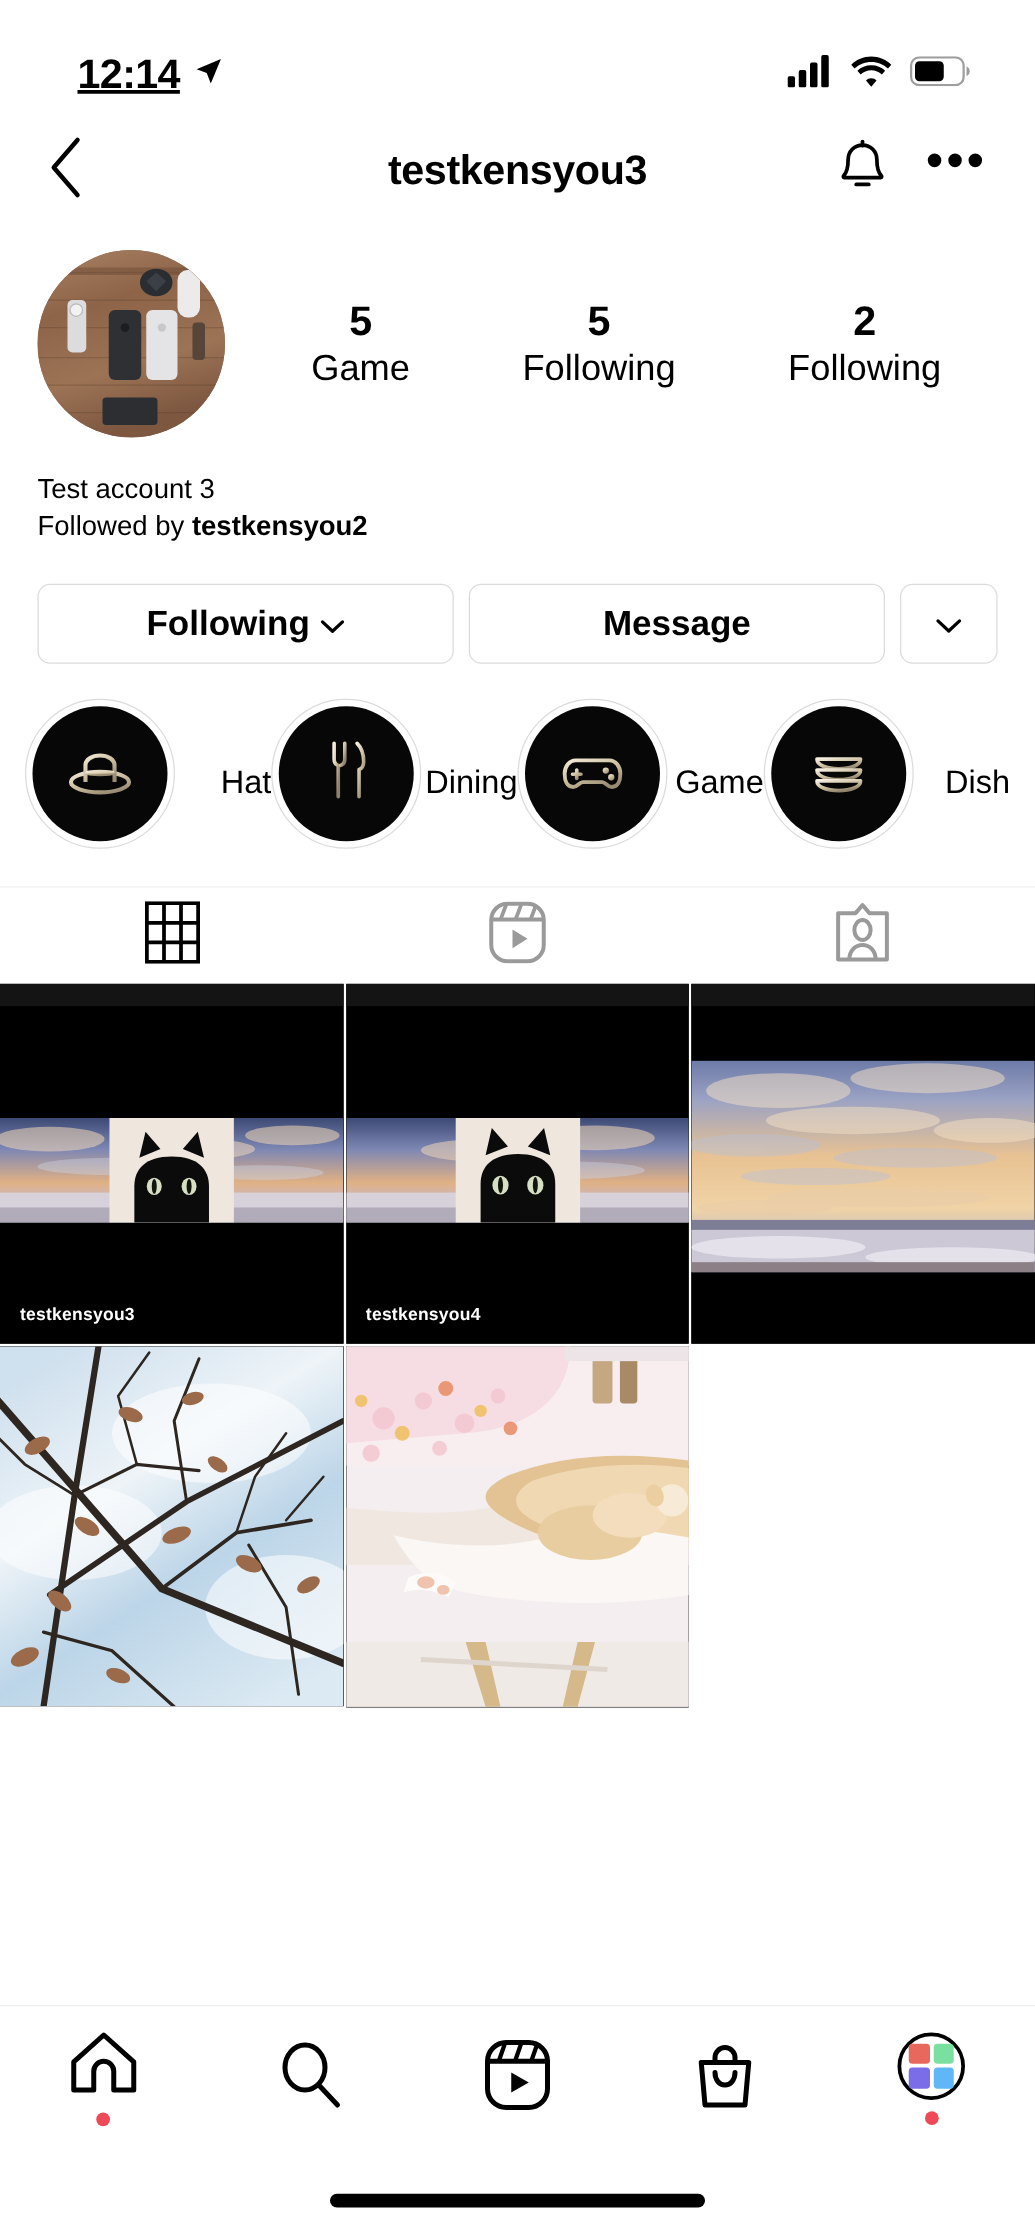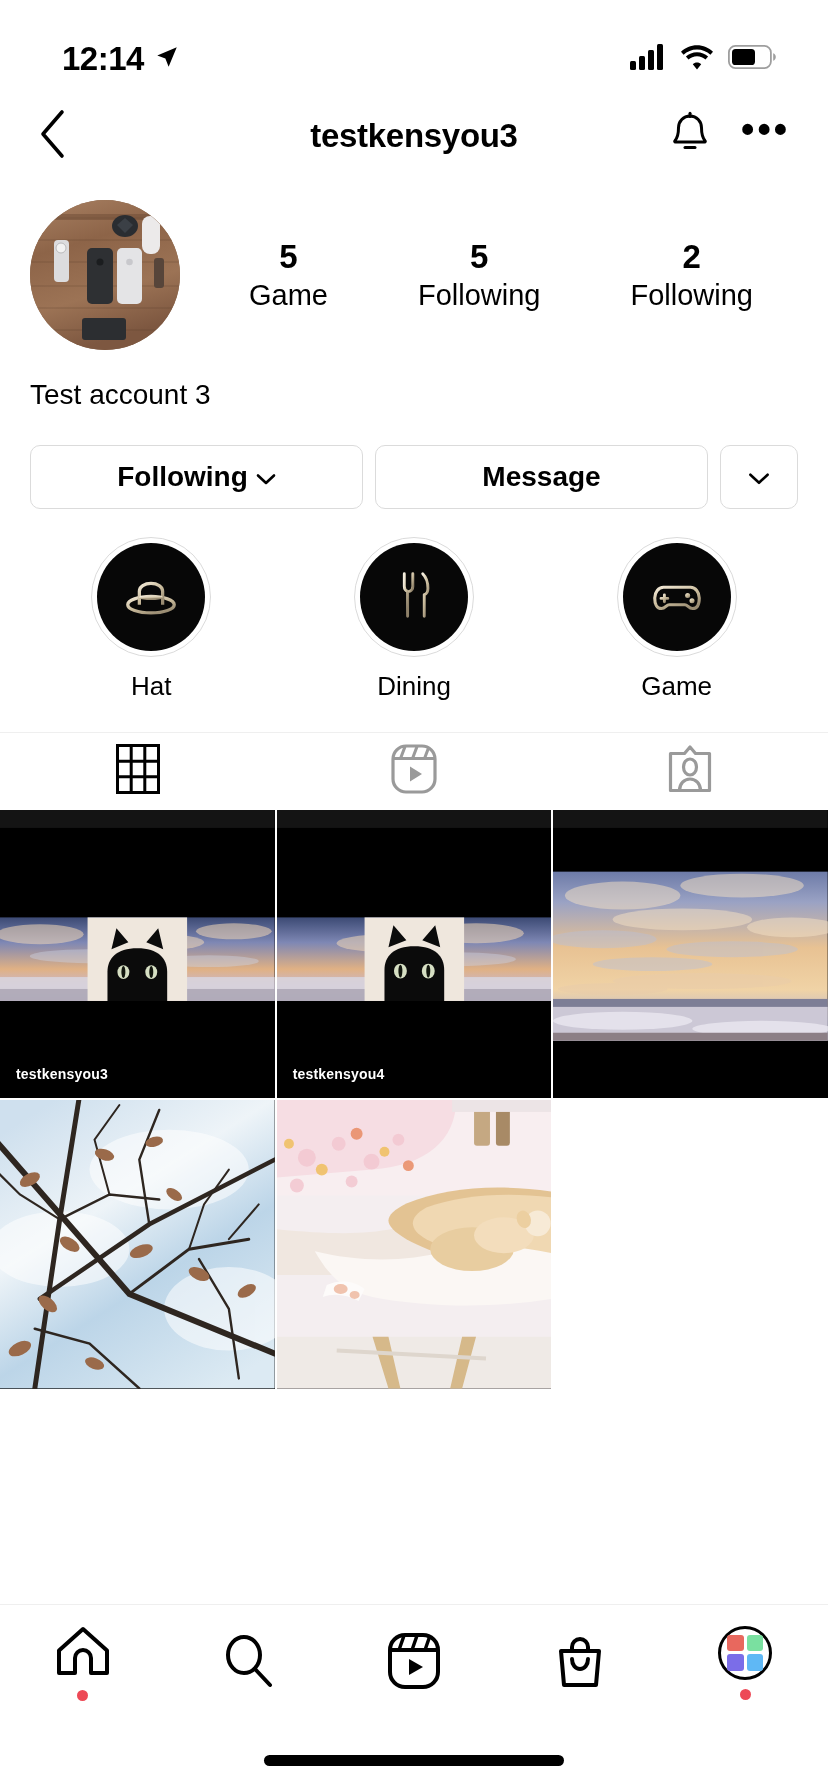--- a/index.html
+++ b/index.html
@@ -12,20 +12,21 @@
     position:relative;
   }
 
   
   .status-bar {
     height:92px;
     display:flex;
     align-items:center;
     justify-content:space-between;
     padding:26px 52px 0 62px;
+    text-decoration:underline;
   }
   .status-left { display:flex; align-items:center; gap:10px; }
   .status-time { font-size:33px; font-weight:600; letter-spacing:-0.5px; }
   .status-right { display:flex; align-items:center; gap:14px; }
 
   
   .nav-bar {
     height:88px;
     display:flex;
     align-items:center;
@@ -60,21 +61,21 @@
     justify-content:space-around;
     align-items:center;
     padding-left:24px;
   }
   .stat { text-align:center; }
   .stat-num { font-size:33px; font-weight:700; line-height:1.25; }
   .stat-label { font-size:29px; font-weight:400; line-height:1.3; }
 
   
   .bio { padding:26px 30px 0 30px; }
-  .bio-line { font-size:28px; line-height:1.38; }
+  .bio-line { font-size:22px; line-height:1.38; }
   .bio-bold { font-weight:700; }
   .bio-translate { font-size:30px; font-weight:700; line-height:1.38; }
 
   
   .actions {
     display:flex;
     gap:12px;
     padding:30px 30px 0 30px;
   }
   .btn {
@@ -92,21 +93,21 @@
   .btn-following { flex:1; }
   .btn-message { flex:1; }
   .btn-more { width:78px; flex:none; }
 
   
   .highlights {
     display:flex;
     padding:28px 20px 0 20px;
     gap:0;
   }
-  .hl { flex:1; display:flex; flex-direction:column; align-items:center;justify-content:space-between; }
+  .hl { flex:1; display:flex; flex-direction:row; align-items:center;justify-content:space-between; }
   .hl-ring {
     width:120px; height:120px;
     border-radius:50%;
     border:1.5px solid #dbdbdb;
     padding:5px;
     background:#fff;
   }
   .hl-circle {
     width:100%; height:100%;
     border-radius:50%;
@@ -320,20 +321,23 @@
     </div>
     <div class="stat">
       <div class="stat-num">2</div>
       <div class="stat-label">Following</div>
     </div>
   </div>
 </div>
 
 <div class="bio">
   <div class="bio-line">Test account 3</div>
+  <div class="bio-line">
+    <span>Followed by </span><span class="bio-bold">testkensyou2</span>
+  </div>
 </div>
 
 <div class="actions">
   <div class="btn btn-following">
     <span>Following</span>
     <span>
       <svg width="20" height="13" viewBox="0 0 20 13">
           <path d="M2 2.5 10 10 18 2.5" fill="none" stroke="#000" stroke-width="2.6" stroke-linecap="round" stroke-linejoin="round"></path>
         </svg>
     </span>
@@ -413,20 +417,41 @@
             <path d="M19 32v7M15.5 35.5h7" stroke="url(#g2)" stroke-width="3" stroke-linecap="round"></path>
             <circle cx="43" cy="32.5" r="2.6" fill="url(#g2)"></circle>
             <circle cx="47.5" cy="38" r="2.6" fill="url(#g2)"></circle>
           </svg>
         </span>
       </div>
     </div>
     <div class="hl-label">Game</div>
   </div>
 
+  <div class="hl">
+    <div class="hl-ring">
+      <div class="hl-circle">
+        <span>
+          <svg width="62" height="62" viewBox="0 0 64 64">
+            <defs>
+                <linearGradient id="g4" x1="0" y1="0" x2="0.7" y2="1">
+              <stop offset="0%" stop-color="#f6efe0"></stop>
+                  <stop offset="55%" stop-color="#cbbd9e"></stop>
+                  <stop offset="100%" stop-color="#8f8169"></stop>
+            </linearGradient>
+              </defs>
+            <path d="M14 23h36c0 5-8 8-18 8S14 28 14 23z" fill="none" stroke="url(#g4)" stroke-width="3" stroke-linejoin="round"></path>
+            <path d="M14 32h36c0 5-8 8-18 8s-18-3-18-8z" fill="none" stroke="url(#g4)" stroke-width="3" stroke-linejoin="round"></path>
+            <path d="M14 41h36c0 5-8 8-18 8s-18-3-18-8z" fill="none" stroke="url(#g4)" stroke-width="3" stroke-linejoin="round"></path>
+          </svg>
+        </span>
+      </div>
+    </div>
+    <div class="hl-label">Dish</div>
+  </div>
 
 
 </div>
 
 <div class="tabs">
   <div class="tab">
     <span>
       <svg width="44" height="50" viewBox="0 0 44 50">
         <rect x="1.5" y="1.5" width="41" height="47" fill="none" stroke="#000" stroke-width="3"></rect>
         <path d="M15.2 1.5v47M28.8 1.5v47M1.5 17.2h41M1.5 32.8h41" stroke="#000" stroke-width="3"></path>

